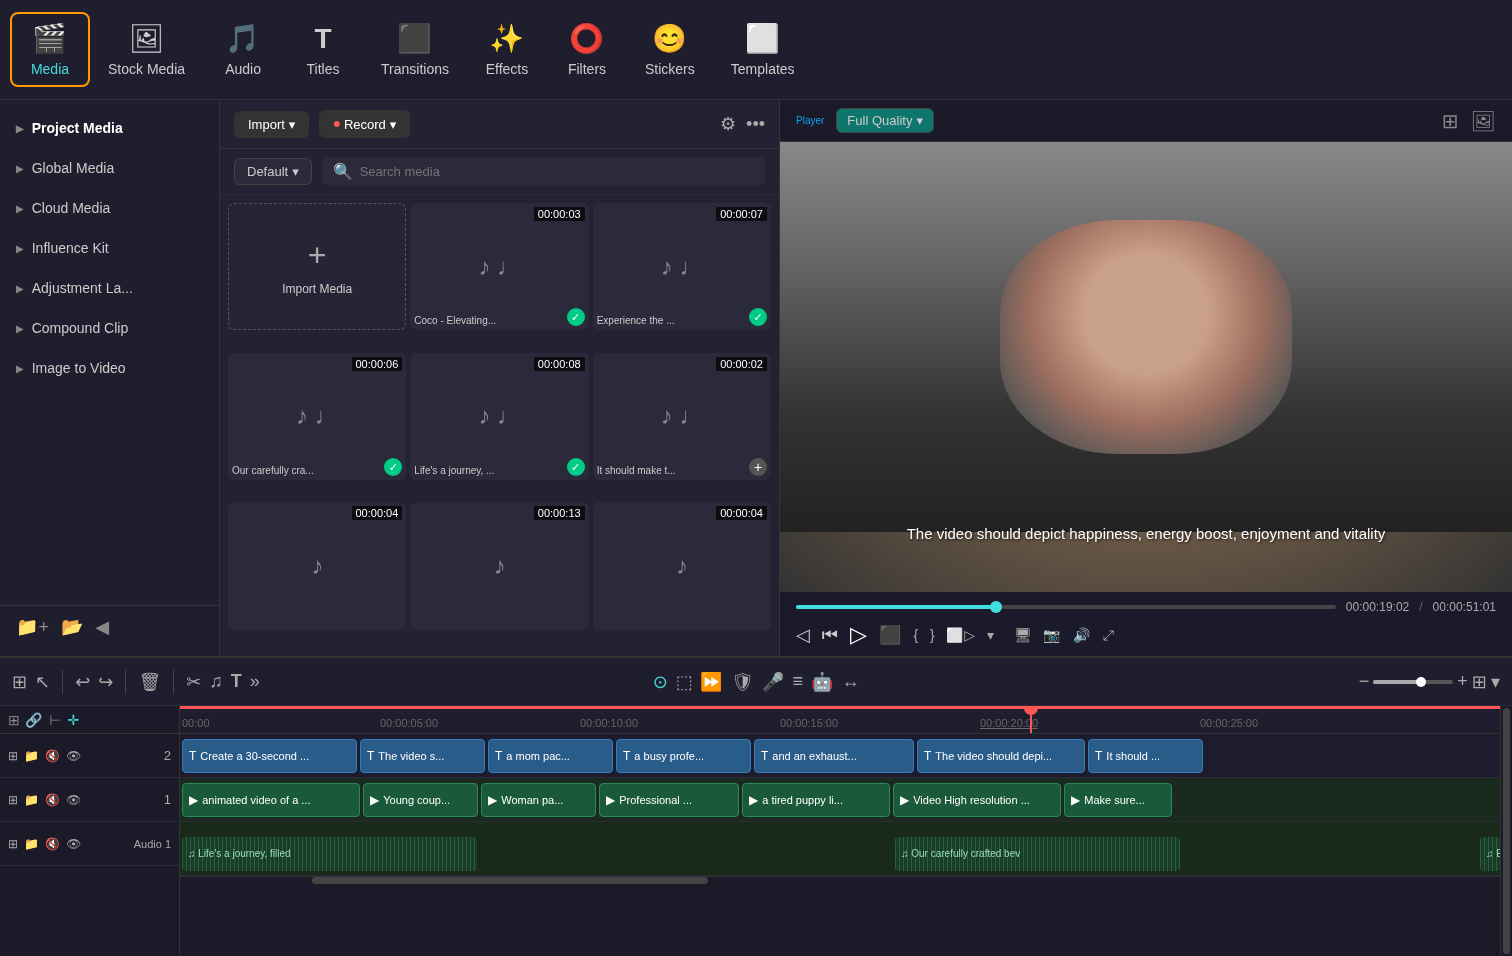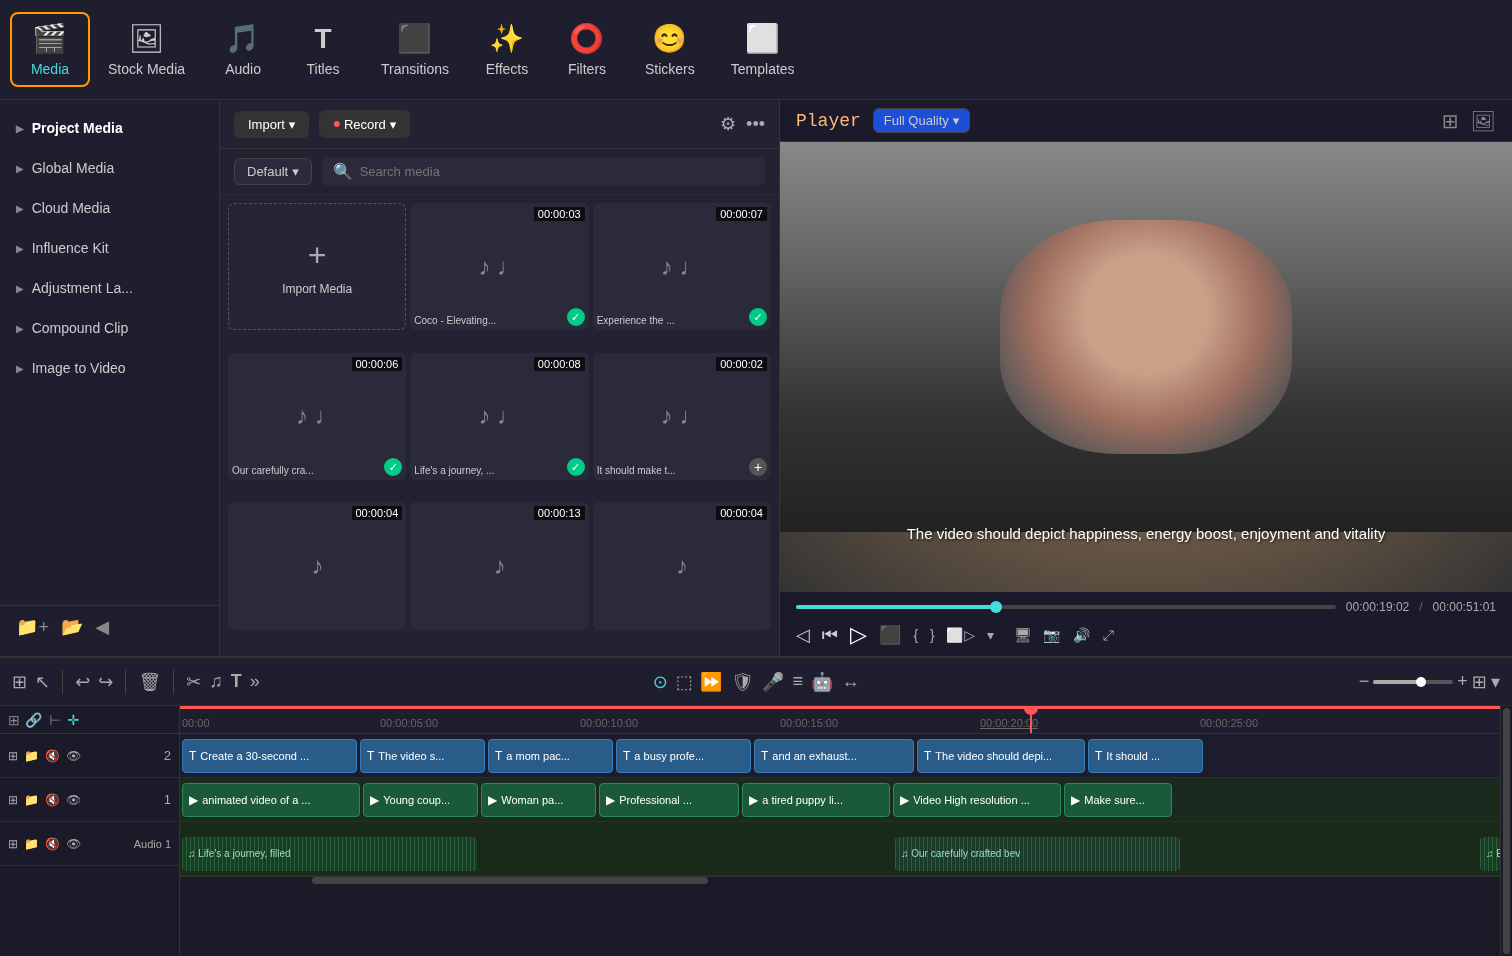--- a/index.html
+++ b/index.html
@@ -226,23 +226,23 @@
       flex-direction: column;
     }
     .player-header {
       display: flex;
       align-items: center;
       padding: 8px 16px;
       gap: 12px;
       background: #1a1a2a;
       border-bottom: 1px solid #333;
     }
-    .player-label { font-size: 18px; color: #fdba74; font-family: Liberation Mono, monospace; }
+    .player-label { font-size: 10px; color: #0ea5e9; }
     .quality-dropdown {
-      background: #1d4ed8;
+      background: #0f766e;
       border: 1px solid #444;
       color: #ccc;
       border-radius: 6px;
       padding: 4px 10px;
       font-size: 13px;
       display: flex;
       align-items: center;
       gap: 4px;
       cursor: pointer;
     }

